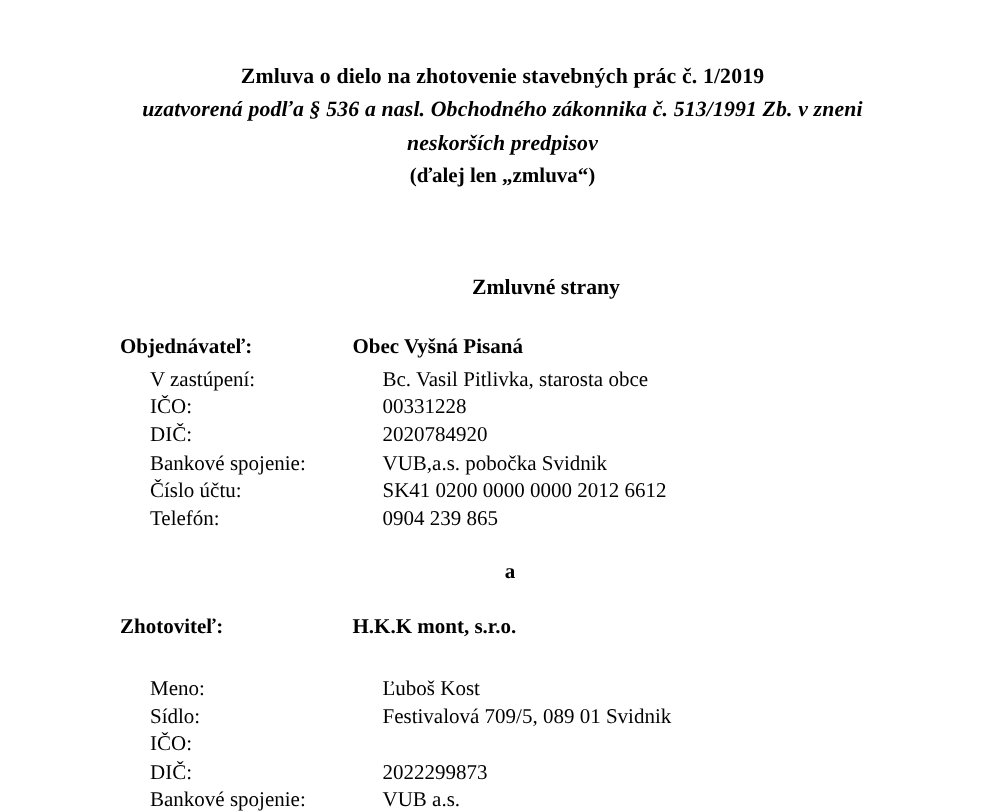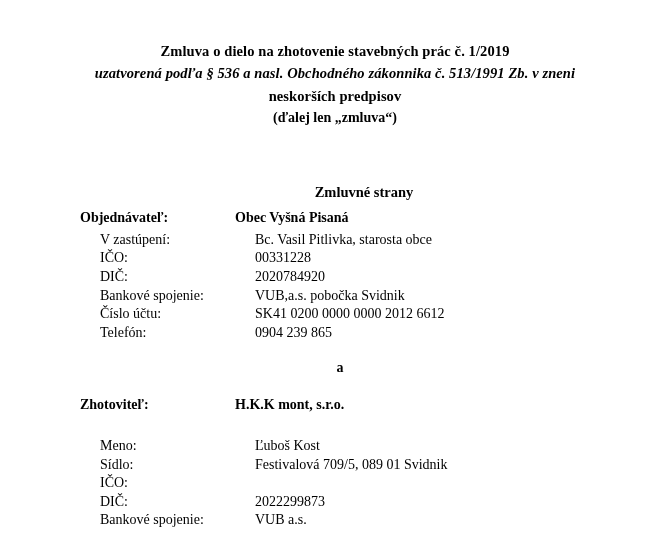--- a/index.html
+++ b/index.html
@@ -30,33 +30,34 @@
   }
   .title-line-1 {
     letter-spacing: 0.1px;
   }
   .title-line-2 {
     letter-spacing: 0.1px;
     font-style: italic;
   }
   .title-line-3 {
     letter-spacing: 0.1px;
+    font-style: italic;
   }
   .title-line-4 {
     font-size: 14px;
   }
   .parties-heading {
     text-align: center;
     font-weight: bold;
     font-size: 14.5px;
     margin-top: 55px;
     padding-left: 58px;
   }
   .block {
-    margin-top: 8px;
+    margin-top: 22px;
     padding-left: 80px;
   }
   .row {
     display: flex;
     font-size: 14px;
     line-height: 1.33;
   }
   .row .label {
     width: 155px;
     flex: 0 0 155px;

